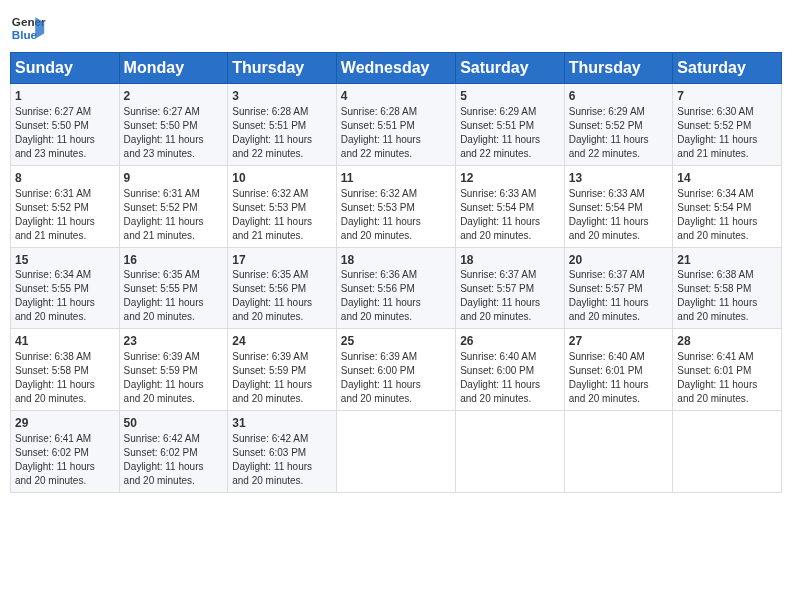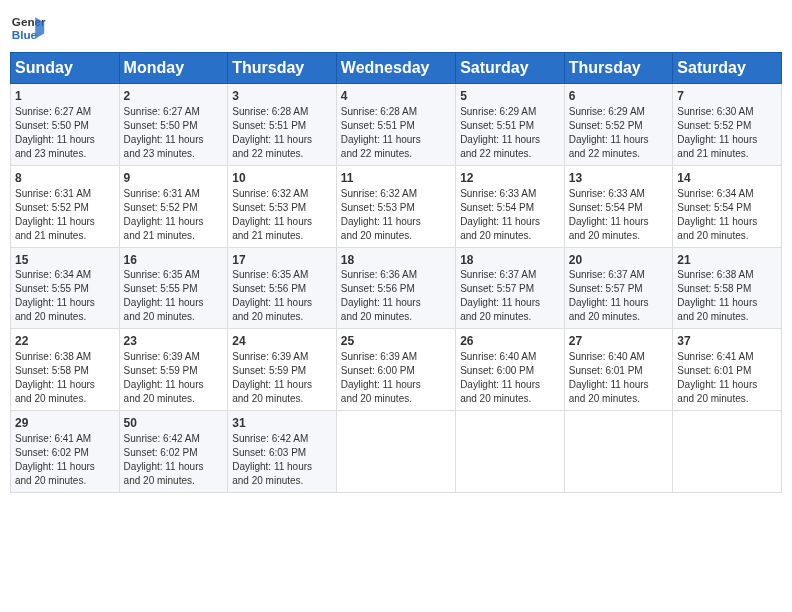--- a/index.html
+++ b/index.html
@@ -259,21 +259,21 @@
         <td>
           <div class="day-num">21</div>
           <div class="cell-content">Sunrise: 6:38 AM</div>
           <div class="cell-content">Sunset: 5:58 PM</div>
           <div class="cell-content">Daylight: 11 hours</div>
           <div class="cell-content">and 20 minutes.</div>
         </td>
       </tr>
       <tr>
         <td>
-          <div class="day-num">22</div>
+          <div class="day-num">41</div>
           <div class="cell-content">Sunrise: 6:38 AM</div>
           <div class="cell-content">Sunset: 5:58 PM</div>
           <div class="cell-content">Daylight: 11 hours</div>
           <div class="cell-content">and 20 minutes.</div>
         </td>
         <td>
           <div class="day-num">23</div>
           <div class="cell-content">Sunrise: 6:39 AM</div>
           <div class="cell-content">Sunset: 5:59 PM</div>
           <div class="cell-content">Daylight: 11 hours</div>
@@ -301,21 +301,21 @@
           <div class="cell-content">and 20 minutes.</div>
         </td>
         <td>
           <div class="day-num">27</div>
           <div class="cell-content">Sunrise: 6:40 AM</div>
           <div class="cell-content">Sunset: 6:01 PM</div>
           <div class="cell-content">Daylight: 11 hours</div>
           <div class="cell-content">and 20 minutes.</div>
         </td>
         <td>
-          <div class="day-num">37</div>
+          <div class="day-num">28</div>
           <div class="cell-content">Sunrise: 6:41 AM</div>
           <div class="cell-content">Sunset: 6:01 PM</div>
           <div class="cell-content">Daylight: 11 hours</div>
           <div class="cell-content">and 20 minutes.</div>
         </td>
       </tr>
       <tr>
         <td>
           <div class="day-num">29</div>
           <div class="cell-content">Sunrise: 6:41 AM</div>

